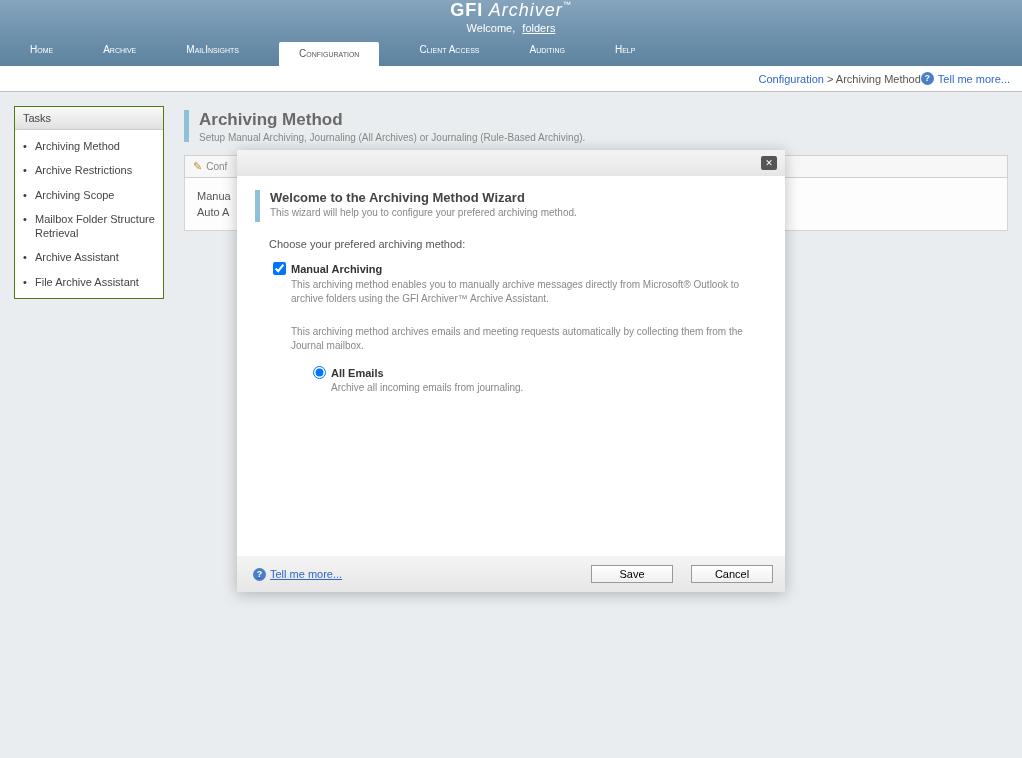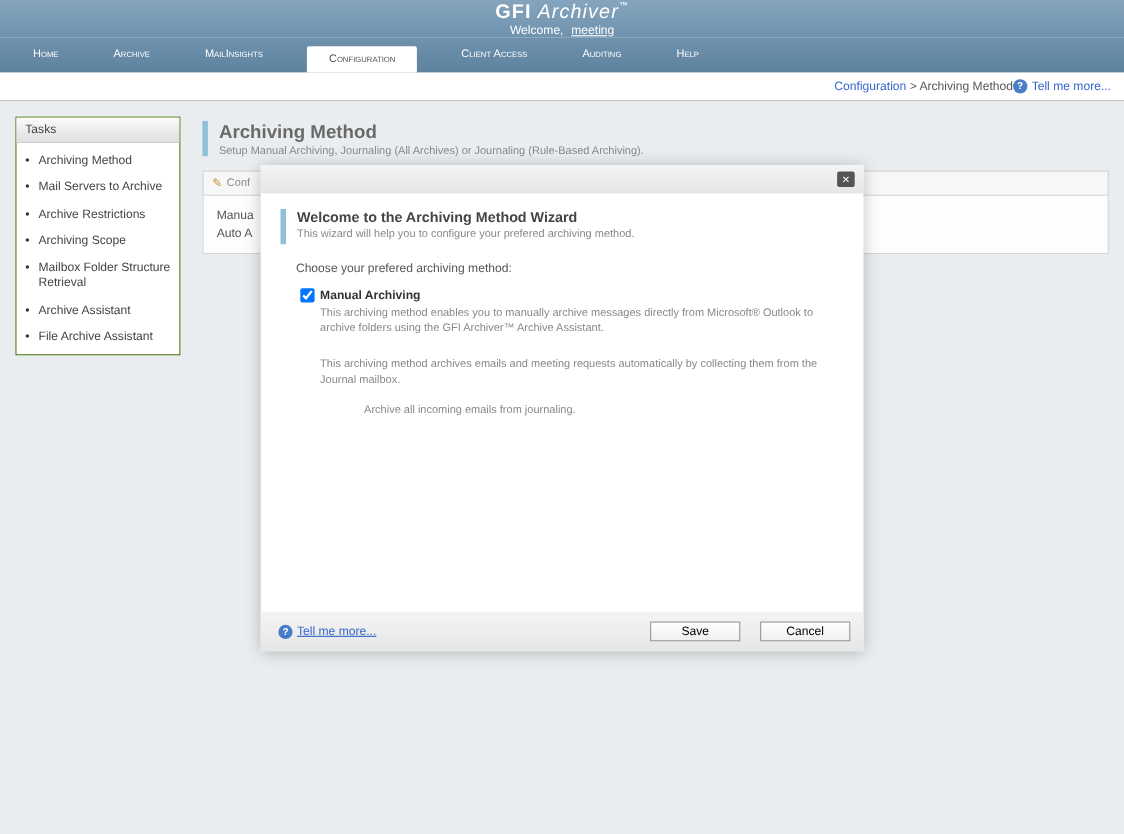--- a/index.html
+++ b/index.html
@@ -72,21 +72,21 @@
 input[type=checkbox], input[type=radio] { margin: 0; }
 </style>
 </head>
 <body>
 
 <div class="header">
   <div class="logo">
     <strong>GFI</strong><span> Archiver</span><span class="tm">™</span>
   </div>
   <div class="welcome">
-    <span>Welcome, </span><a href="#">meeting</a>
+    <span>Welcome, </span><a href="#">folders</a>
   </div>
 </div>
 
 <div class="navbar">
   <div class="nav-item">Home</div>
   <div class="nav-item">Archive</div>
   <div class="nav-item">MailInsights</div>
   <div class="nav-item active">Configuration</div>
   <div class="nav-item">Client Access</div>
   <div class="nav-item">Auditing</div>
@@ -101,21 +101,20 @@
     <span class="help-icon">?</span>
     <span>Tell me more...</span>
   </a>
 </div>
 
 <div class="content">
   <div class="sidebar">
     <div class="sidebar-header">Tasks</div>
     <ul>
       <li>Archiving Method</li>
-      <li>Mail Servers to Archive</li>
       <li>Archive Restrictions</li>
       <li>Archiving Scope</li>
       <li>Mailbox Folder Structure Retrieval</li>
       <li>Archive Assistant</li>
       <li>File Archive Assistant</li>
     </ul>
   </div>
 
   <div class="main">
     <div class="page-header">
@@ -157,20 +156,24 @@
           <label>Manual Archiving</label>
         </div>
         <div class="opt-desc">This archiving method enables you to manually archive messages directly from Microsoft® Outlook to archive folders using the GFI Archiver™ Archive Assistant.</div>
       </div>
 
       <div class="opt-block">
         <div class="opt-desc">This archiving method archives emails and meeting requests automatically by collecting them from the Journal mailbox.</div>
 
         <div class="sub-opts">
           <div class="sub-opt">
+            <div class="sub-opt-header">
+              <input type="radio" name="journaling" checked="" style="">
+              <label>All Emails</label>
+            </div>
             <div class="sub-opt-desc">Archive all incoming emails from journaling.</div>
           </div>
         </div>
       </div>
     </div>
   </div>
   <div class="wizard-footer">
     <a href="#" class="tell-more2">
       <span class="help-icon2">?</span>
       <span>Tell me more...</span>

